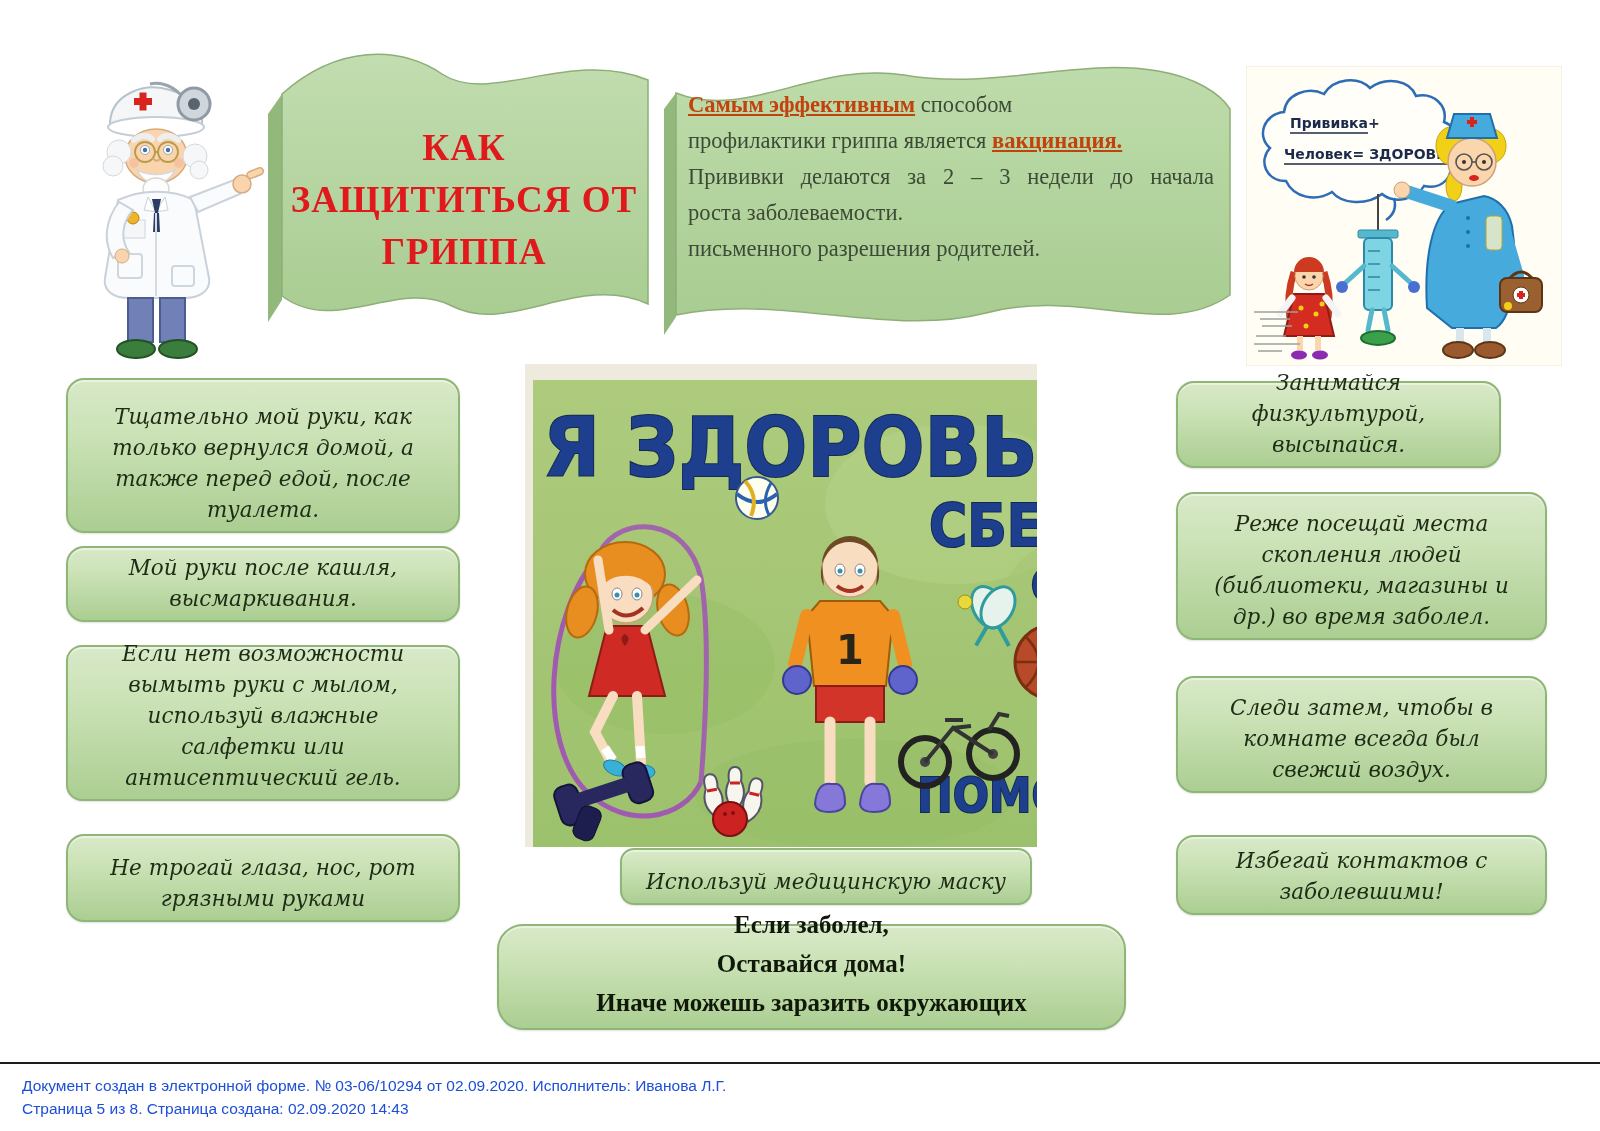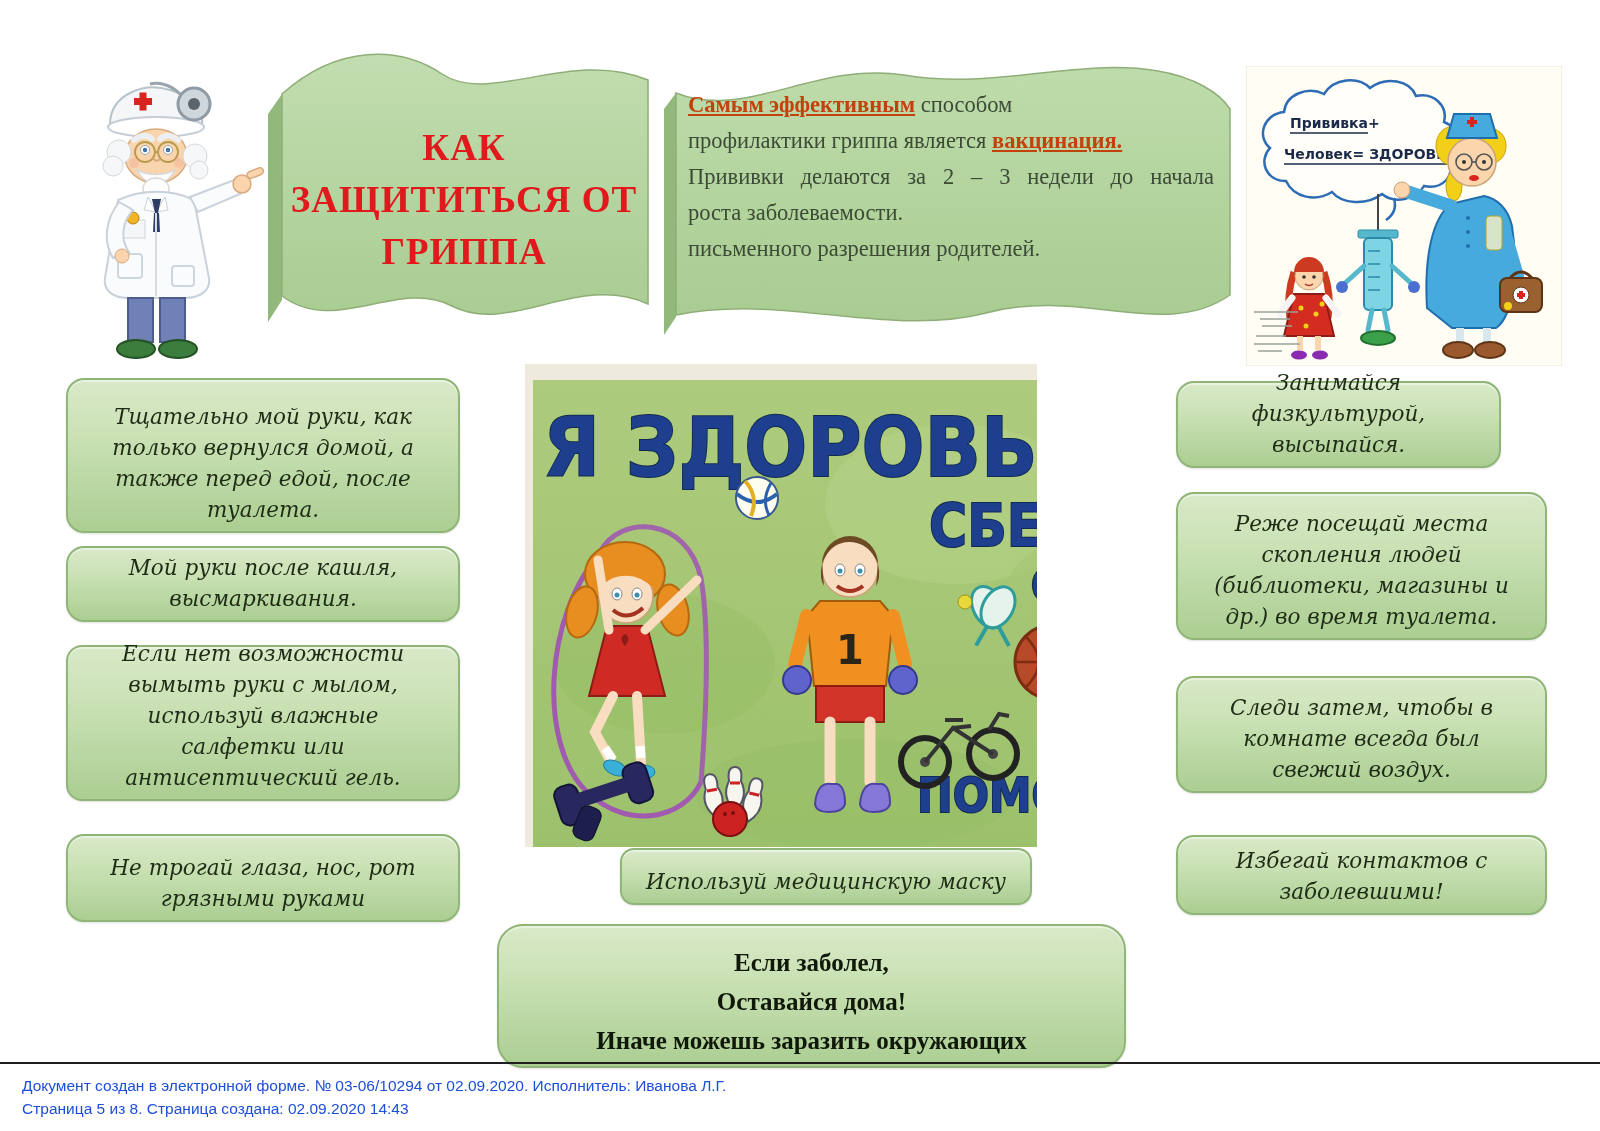--- a/index.html
+++ b/index.html
@@ -400,34 +400,34 @@
           <circle cx="208" cy="449" r="2" fill="#7c1010"></circle>
       </g>
       <text x="608" y="470" font-family="DejaVu Serif, serif" font-style="italic" font-size="22" fill="#4aa0a0">К.5</text>
     </svg>
   </div>
 
   <div class="tip" style="left:1176px;top:381px;width:325px;height:87px;">
     <span>Занимайся физкультурой, высыпайся.</span>
   </div>
   <div class="tip" style="left:1176px;top:492px;width:371px;height:148px;">
-    <span>Реже посещай места скопления людей (библиотеки, магазины и др.) во время туалета.</span>
+    <span>Реже посещай места скопления людей (библиотеки, магазины и др.) во время заболел.</span>
   </div>
   <div class="tip" style="left:1176px;top:676px;width:371px;height:117px;">
     <span>Следи затем, чтобы в комнате всегда был свежий воздух.</span>
   </div>
   <div class="tip" style="left:1176px;top:835px;width:371px;height:80px;">
     <span>Избегай контактов с заболевшими!</span>
   </div>
 
   <div class="tip" style="left:620px;top:848px;width:412px;height:57px;border-radius:14px;">
     <span>Используй медицинскую маску</span>
   </div>
 
-  <div class="tip tip-big" style="left:497px;top:924px;width:629px;height:144px;">
+  <div class="tip tip-big" style="left:497px;top:924px;width:629px;height:106px;">
     <div>
       <div>Если заболел,</div>
       <div>Оставайся дома!</div>
       <div>Иначе можешь заразить окружающих</div>
     </div>
   </div>
 
   <div class="footer-rule"></div>
   <div class="footer-text">
     <div>Документ создан в электронной форме. № 03-06/10294 от 02.09.2020. Исполнитель: Иванова Л.Г.</div>

